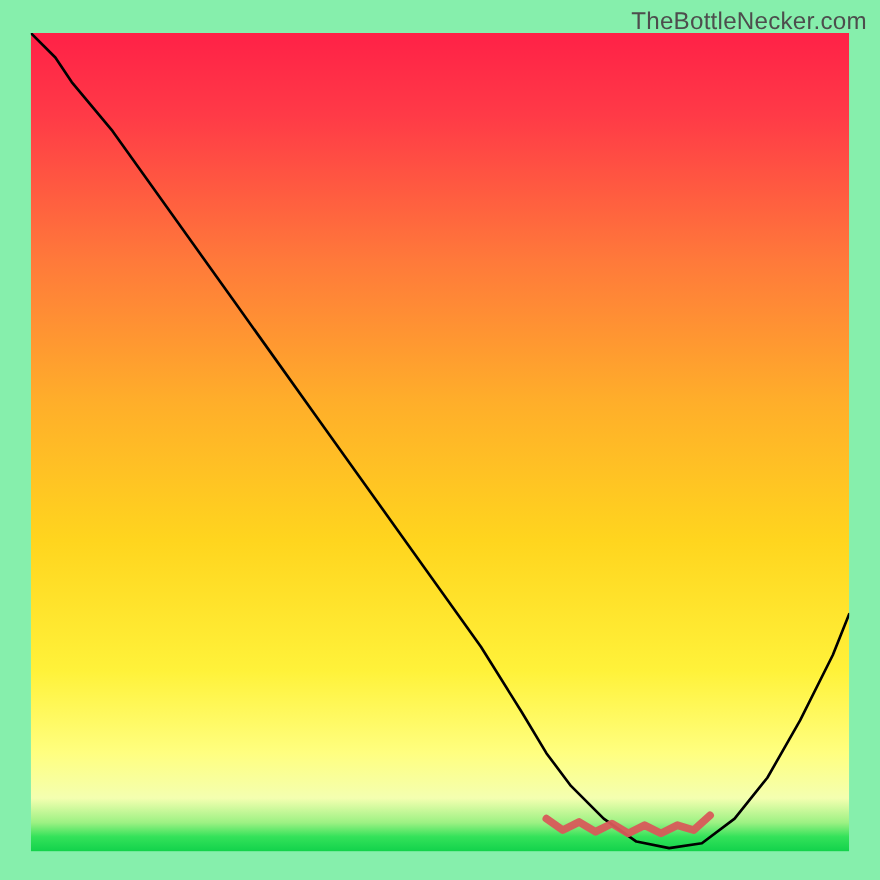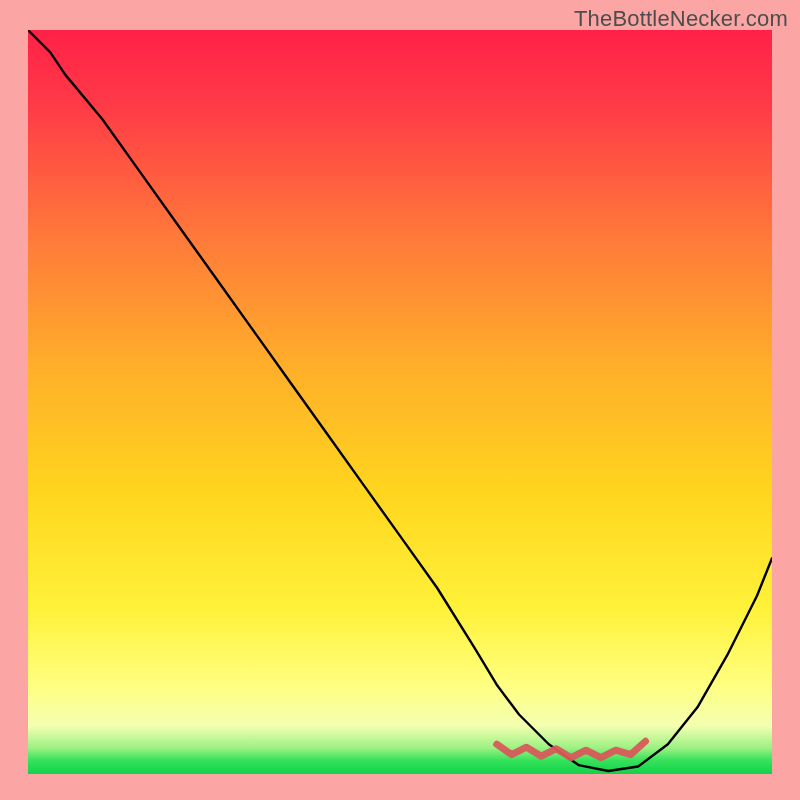--- a/index.html
+++ b/index.html
@@ -1,21 +1,21 @@
 <!DOCTYPE html>
 <html><head>
 <meta charset="utf-8">
 <style>
   * { margin: 0; padding: 0; box-sizing: border-box; }
   html, body { width: 800px; height: 800px; overflow: hidden; background: #000; font-family: Arial, Helvetica, sans-serif; }
   .stage {
     position: relative;
     width: 800px;
     height: 800px;
-    background: #fca5a5;
+    background: #86efac;
   }
   .watermark {
     position: absolute;
     top: 6px;
     right: 12px;
     color: #4d4d4d;
     font-size: 22px;
     font-weight: 400;
     letter-spacing: 0.2px;
     z-index: 3;

